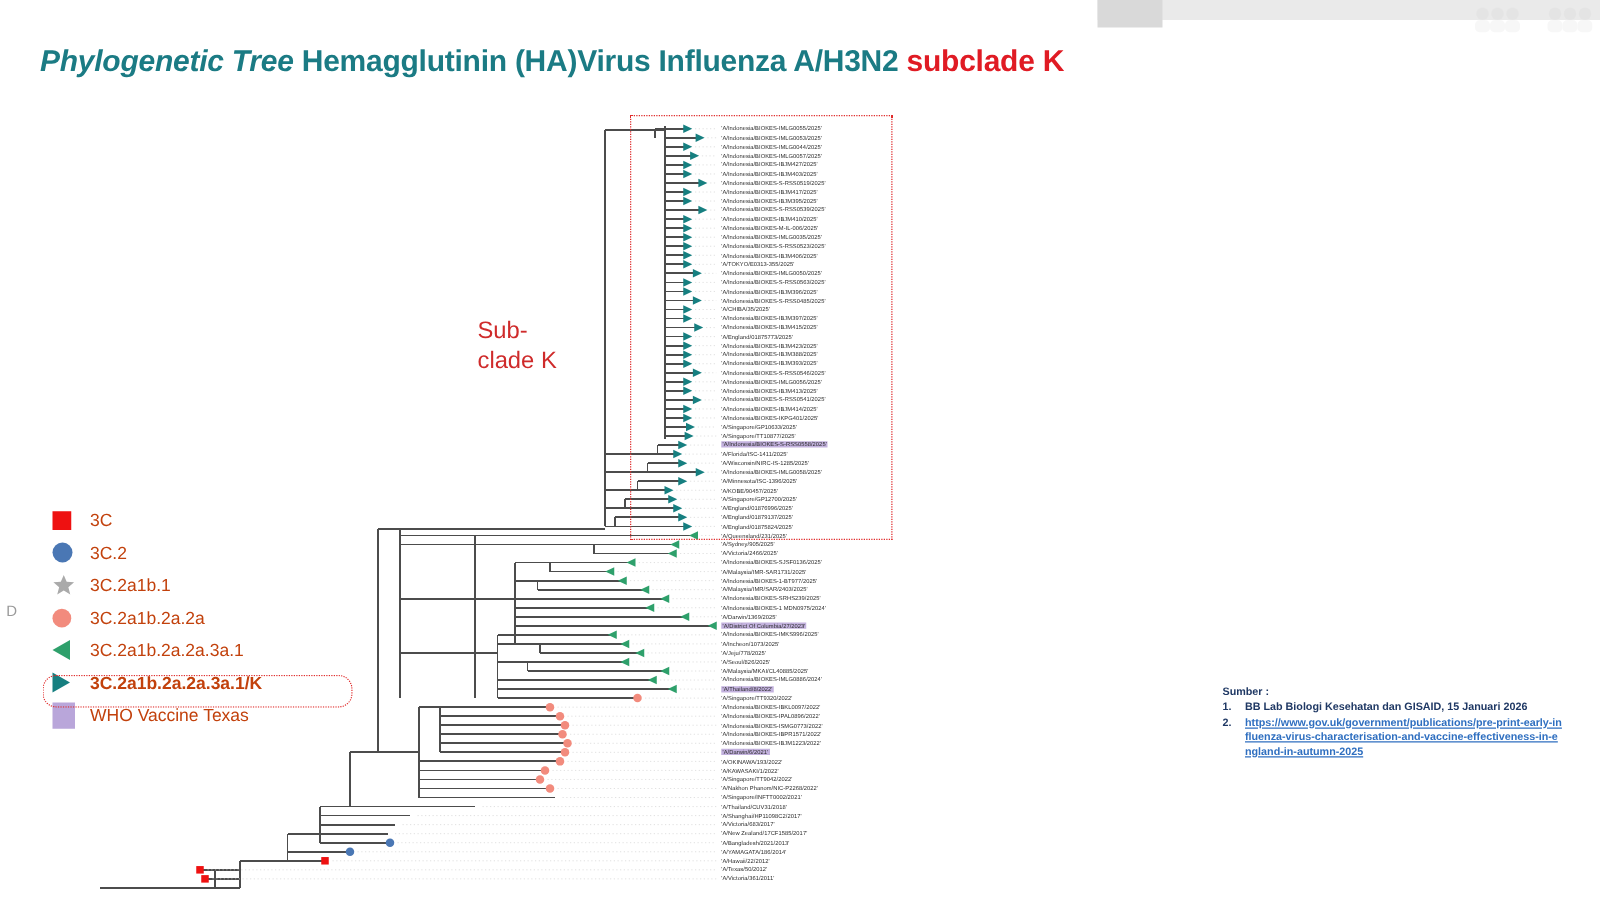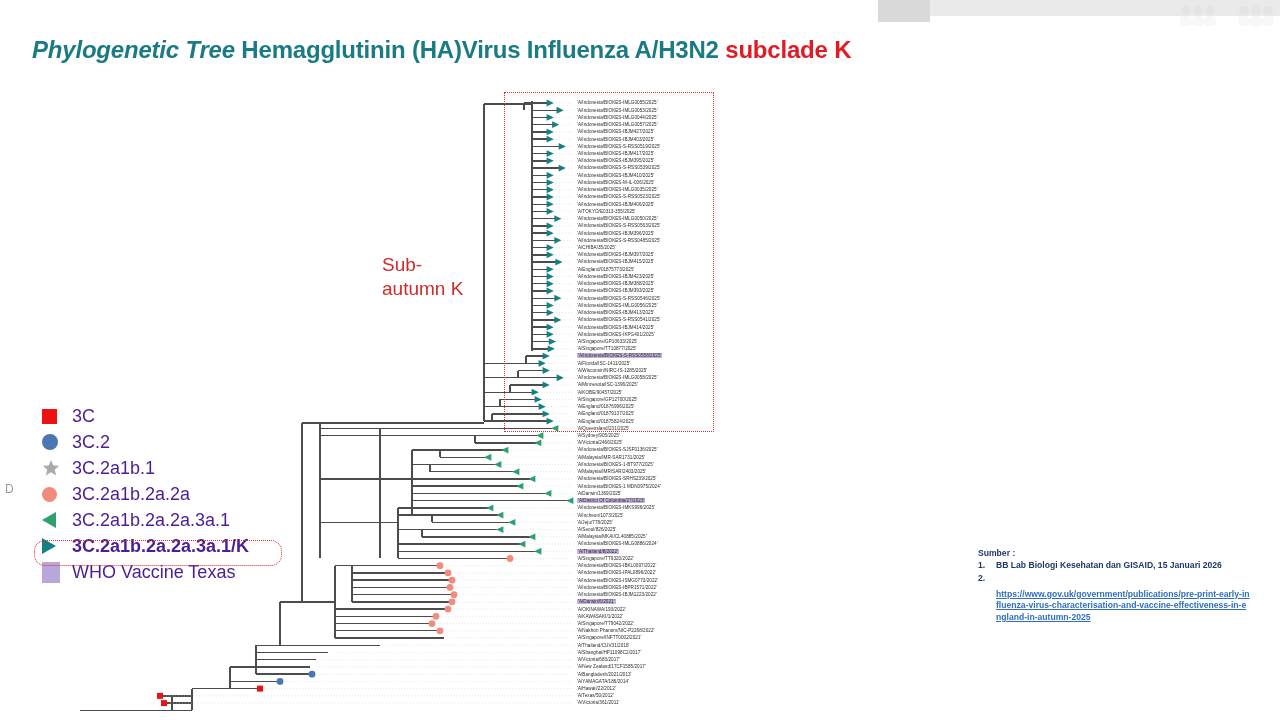--- a/index.html
+++ b/index.html
@@ -24,21 +24,21 @@
     letter-spacing:-.2px;white-space:nowrap;
   }
   #title .teal{color:#1b7b84;}
   #title .up{font-style:normal;}
   #title .red{color:#e01b24;font-style:normal;}
 
   
   #legend{position:absolute;left:42px;top:403px;width:250px;}
   .leg-row{position:relative;height:26px;display:flex;align-items:center;}
   .leg-sym{width:30px;height:26px;display:flex;align-items:center;justify-content:flex-start;flex:0 0 30px;}
-  .leg-label{font-size:18px;color:#4c1d95;white-space:nowrap;}
+  .leg-label{font-size:14px;color:#c2410c;white-space:nowrap;}
   .leg-row.highlight .leg-label{font-weight:bold;text-align:right;}
   #leg-box{
     position:absolute;left:-8px;top:137px;width:246px;height:24px;
     border:1.2px dotted #e02b2b;border-radius:11px;pointer-events:none;
   }
   .sq{width:15px;height:15px;background:#ee1111;}
   .ci{width:16px;height:16px;border-radius:50%;background:#4a77b4;}
   .ci2{width:15px;height:15px;border-radius:50%;background:#f28b7d;}
   .star{width:18px;height:18px;}
   .tri-l{width:0;height:0;border-top:8px solid transparent;border-bottom:8px solid transparent;border-right:14px solid #2ea06b;}
@@ -68,21 +68,21 @@
     white-space:nowrap;letter-spacing:.05px;
   }
   .tip.vax{background:#c3b2de;padding:0 1px;}
 
   
   #source{position:absolute;left:978px;top:548px;width:272px;font-size:8.6px;color:#1f3864;line-height:1.33;}
   #source .hd{font-weight:bold;margin-bottom:1px;}
   .src-item{display:flex;gap:6px;margin-bottom:1px;}
   .src-num{flex:0 0 12px;font-weight:bold;}
   .src-txt{font-weight:bold;}
-  .src-link{color:#2f6fc0;text-decoration:underline;font-weight:bold;word-break:break-all;margin-top:16px;}
+  .src-link{color:#2f6fc0;text-decoration:underline;font-weight:bold;word-break:break-all;}
 </style>
 </head>
 <body>
 
 <div id="slide">
 
   <div id="top-grey-strip"></div>
   <div id="top-grey-block"></div>
   <div id="left-edge"></div>
 
@@ -104,21 +104,21 @@
   </svg>
 
   <div id="side-letter">D</div>
 
   <div id="title">
     <span class="teal">Phylogenetic Tree</span><span class="teal up"> Hemagglutinin (HA)Virus Influenza A/H3N2 </span><span class="red">subclade K</span>
   </div>
 
   <div id="subclade-note">
     <div>Sub-</div>
-    <div>autumn K</div>
+    <div>clade K</div>
   </div>
 
   <div id="legend">
     <div class="leg-row">
       <span class="leg-sym">
           <span class="sq"></span>
         </span>
       <span class="leg-label">3C</span>
     </div>
     <div class="leg-row">

